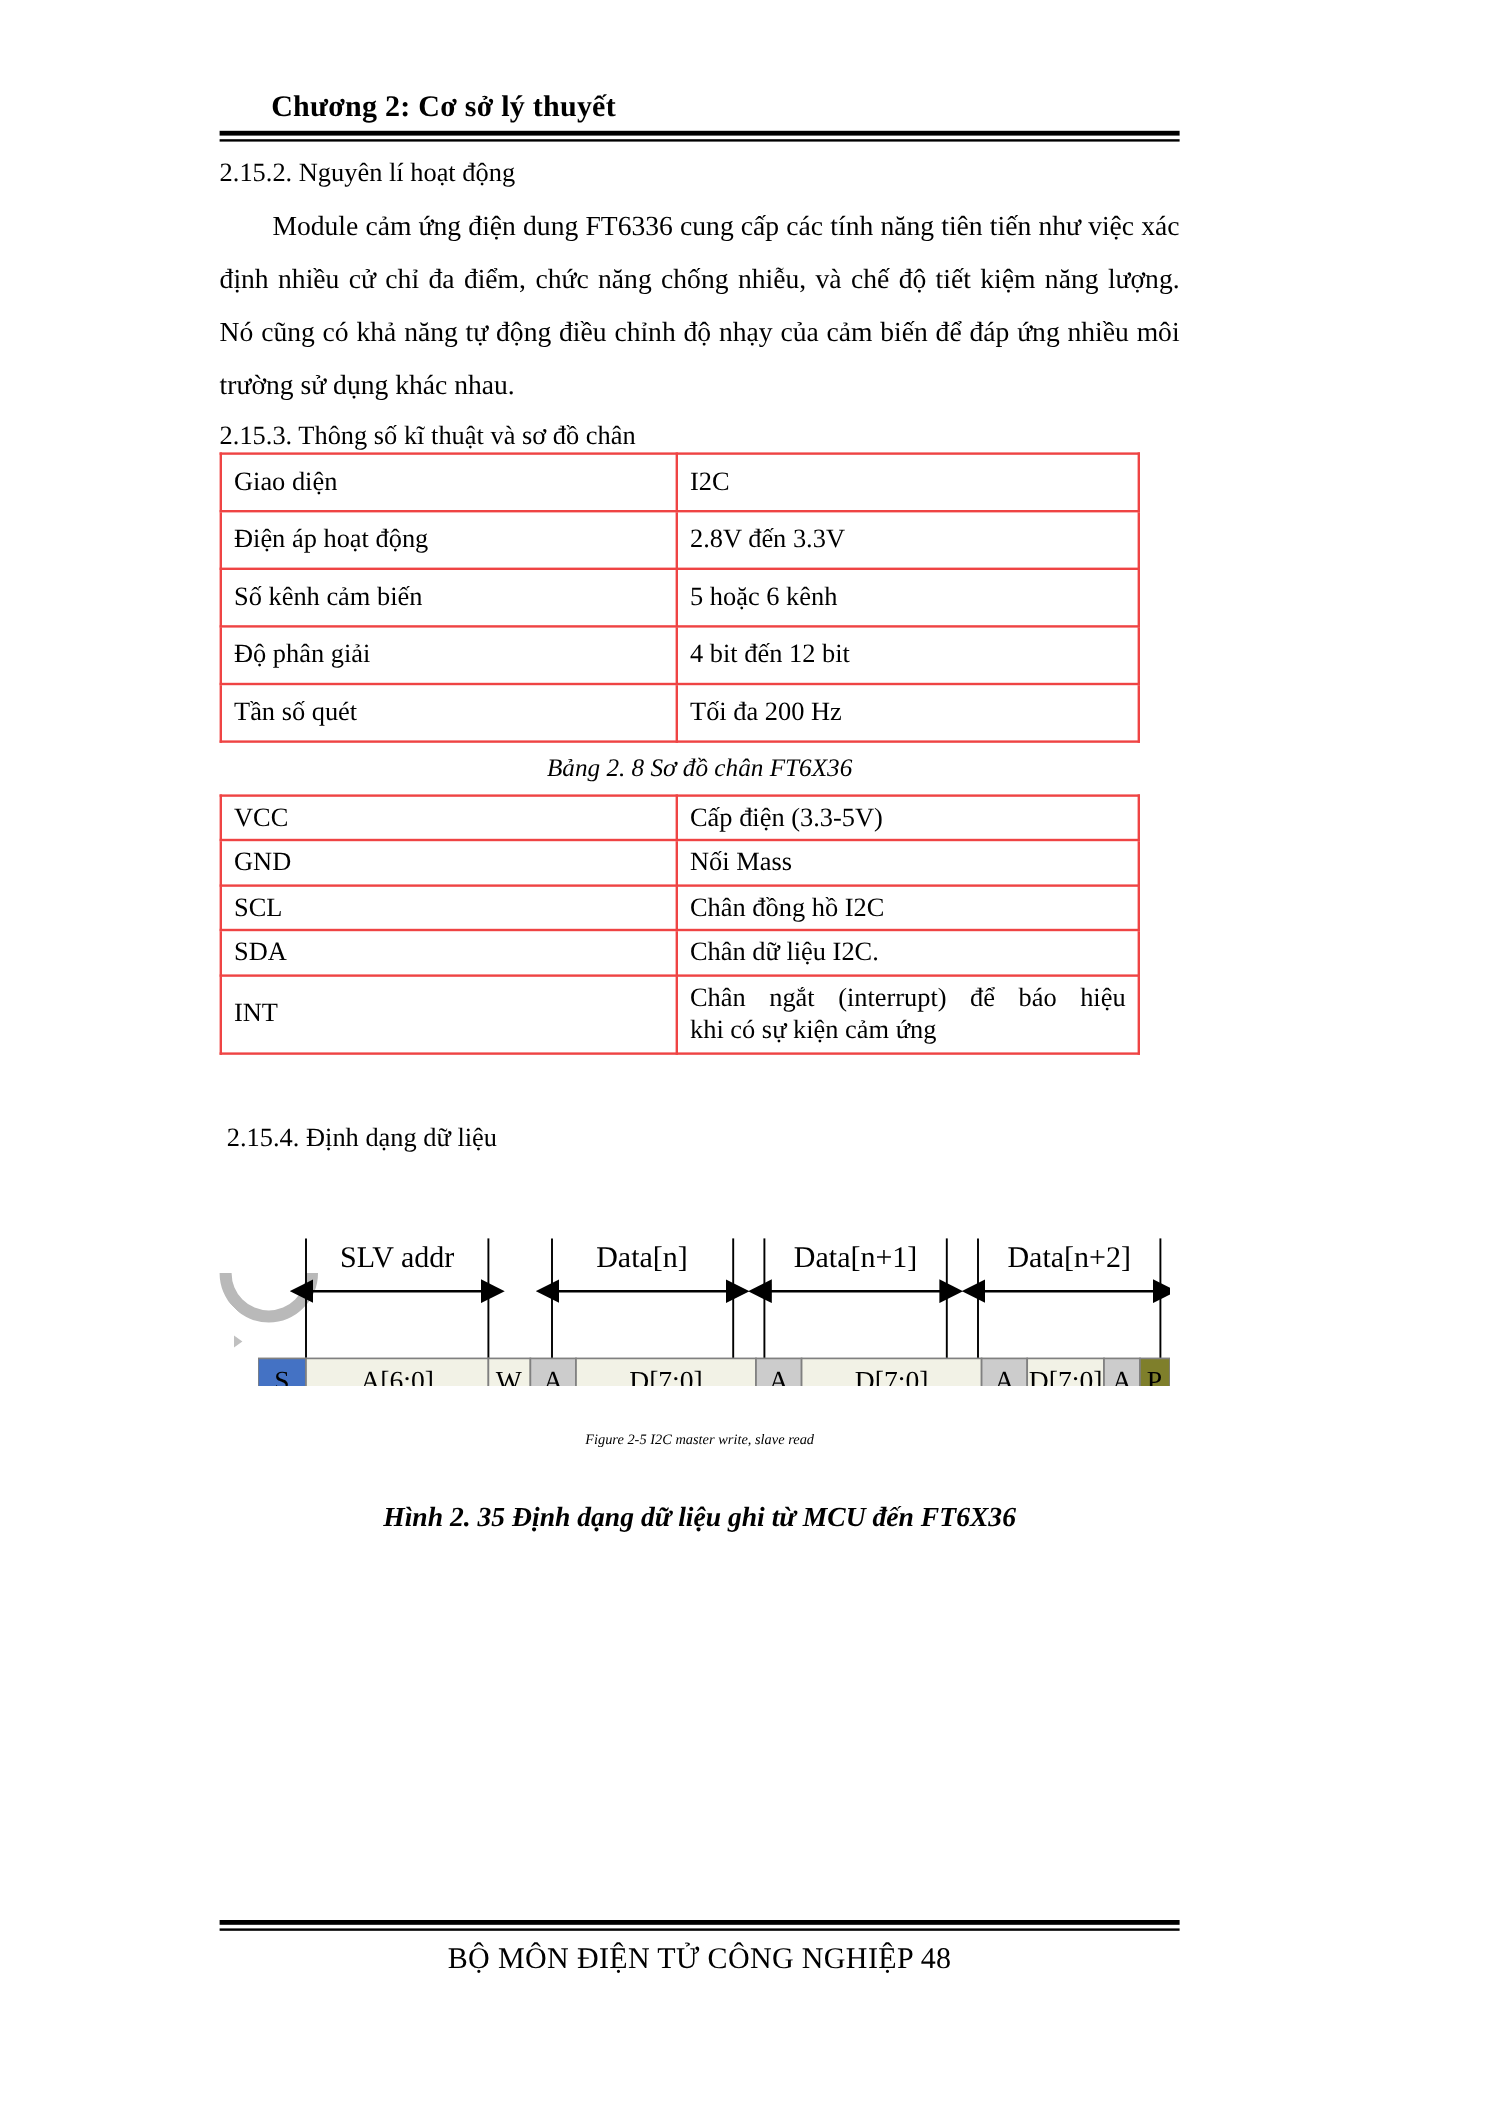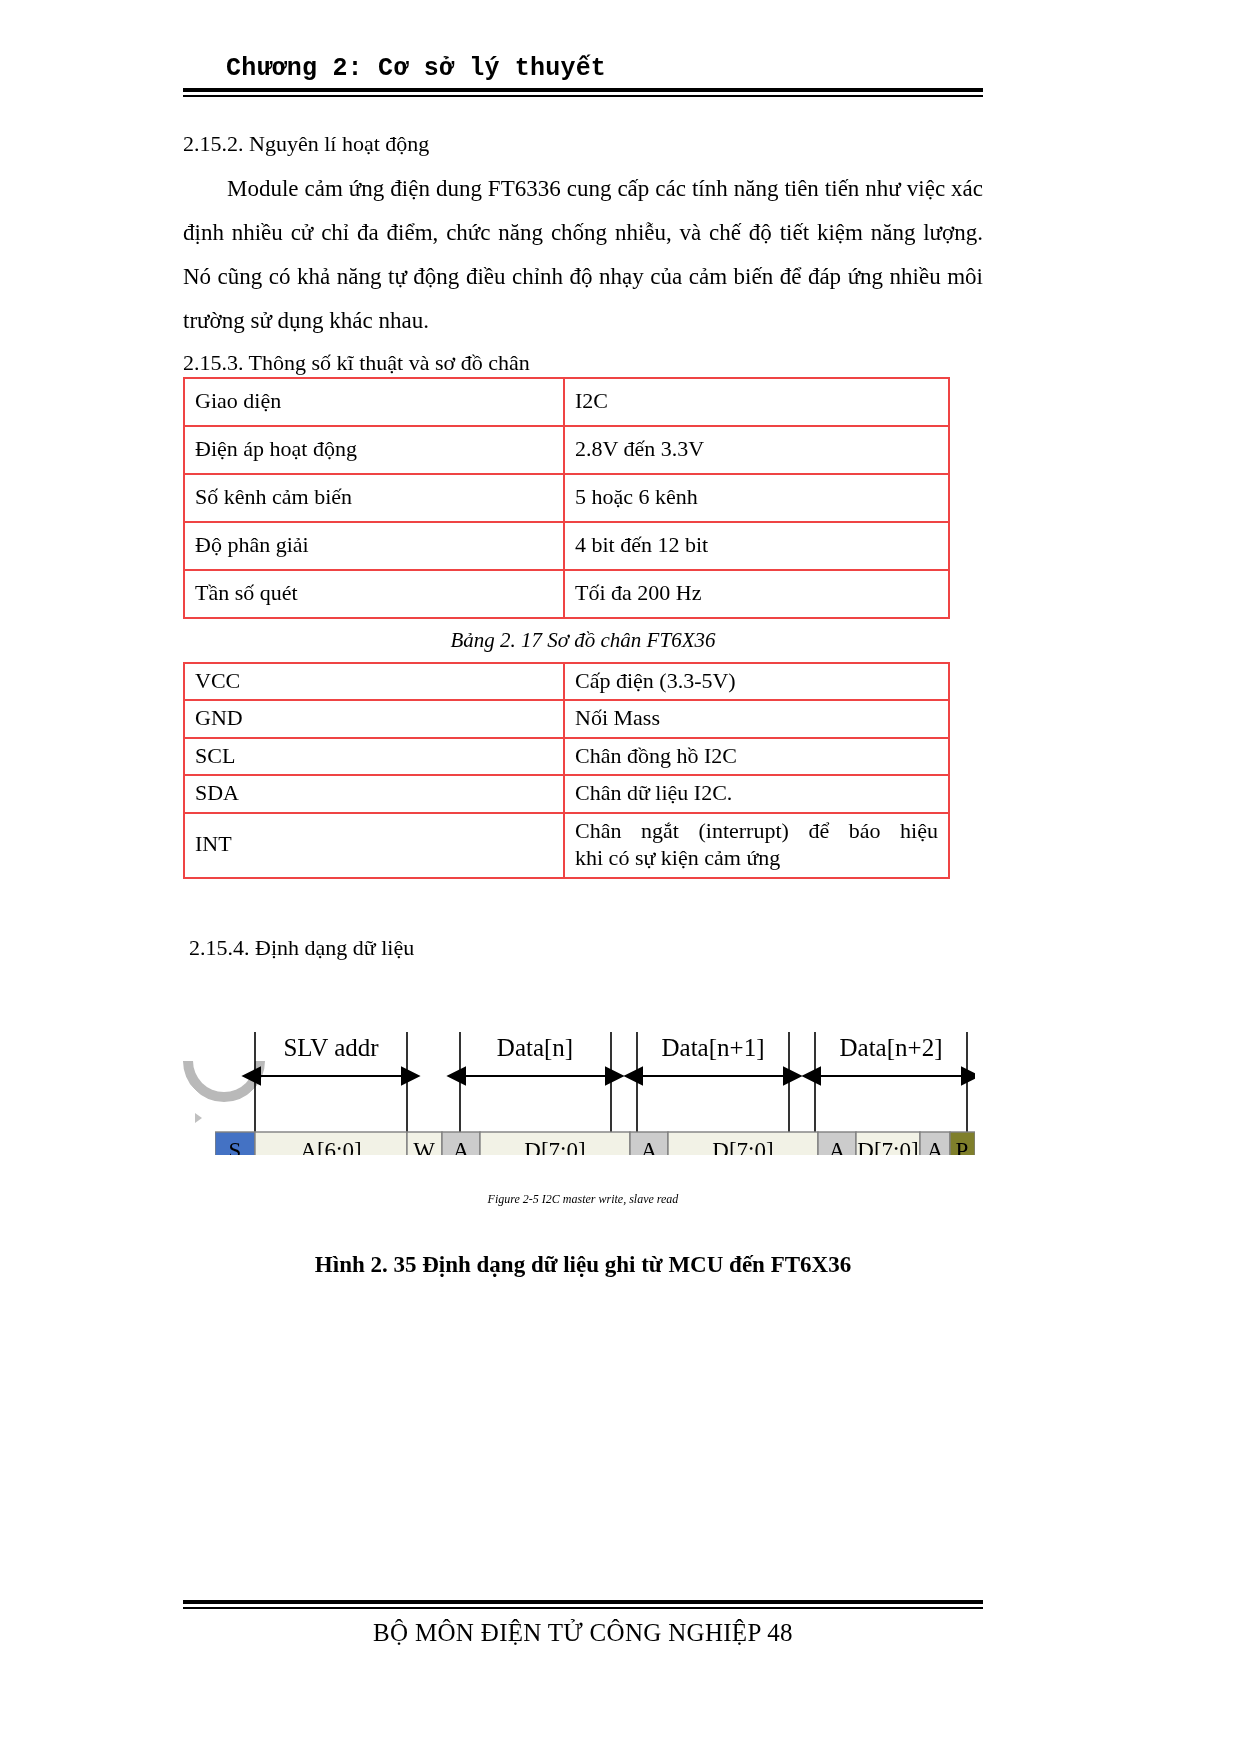--- a/index.html
+++ b/index.html
@@ -20,23 +20,22 @@
     position: absolute;
     left: 0; top: 0;
     width: 1240px;
     height: 1754px;
   }
 
   
   .header {
     position: absolute;
     left: 183px;
-    top: 55px;
-    width: 800px;
-    font-family: Liberation Mono, monospace;
+    top: 76px;
+    width: 800px;
   }
   .header-title {
     font-size: 25px;
     font-weight: bold;
     letter-spacing: 0.2px;
     line-height: 1.1;
     padding-left: 43px;
   }
   .header-rule {
     margin-top: 5px;
@@ -146,20 +145,21 @@
     font-size: 12px;
     font-style: italic;
     text-align: center;
     width: 800px;
     margin-top: 2px;
   }
 
   .fig-title {
     font-size: 23px;
     font-weight: bold;
+    font-style: italic;
     text-align: center;
     width: 800px;
     margin-top: 22px;
   }
 
   
   .footer {
     position: absolute;
     left: 183px;
     top: 1600px;
@@ -218,21 +218,21 @@
           <td>Độ phân giải</td>
           <td>4 bit đến 12 bit</td>
         </tr>
         <tr>
           <td>Tần số quét</td>
           <td>Tối đa 200 Hz</td>
         </tr>
       </tbody>
     </table>
 
-    <div class="caption" style="margin-top:7px;margin-bottom:6px;">Bảng 2. 17 Sơ đồ chân FT6X36</div>
+    <div class="caption" style="margin-top:7px;margin-bottom:6px;">Bảng 2. 8 Sơ đồ chân FT6X36</div>
 
     <table class="spec t2">
       <colgroup>
           <col class="c1">
           <col class="c2">
         </colgroup>
       <tbody>
         <tr>
           <td>VCC</td>
           <td>Cấp điện (3.3-5V)</td>

